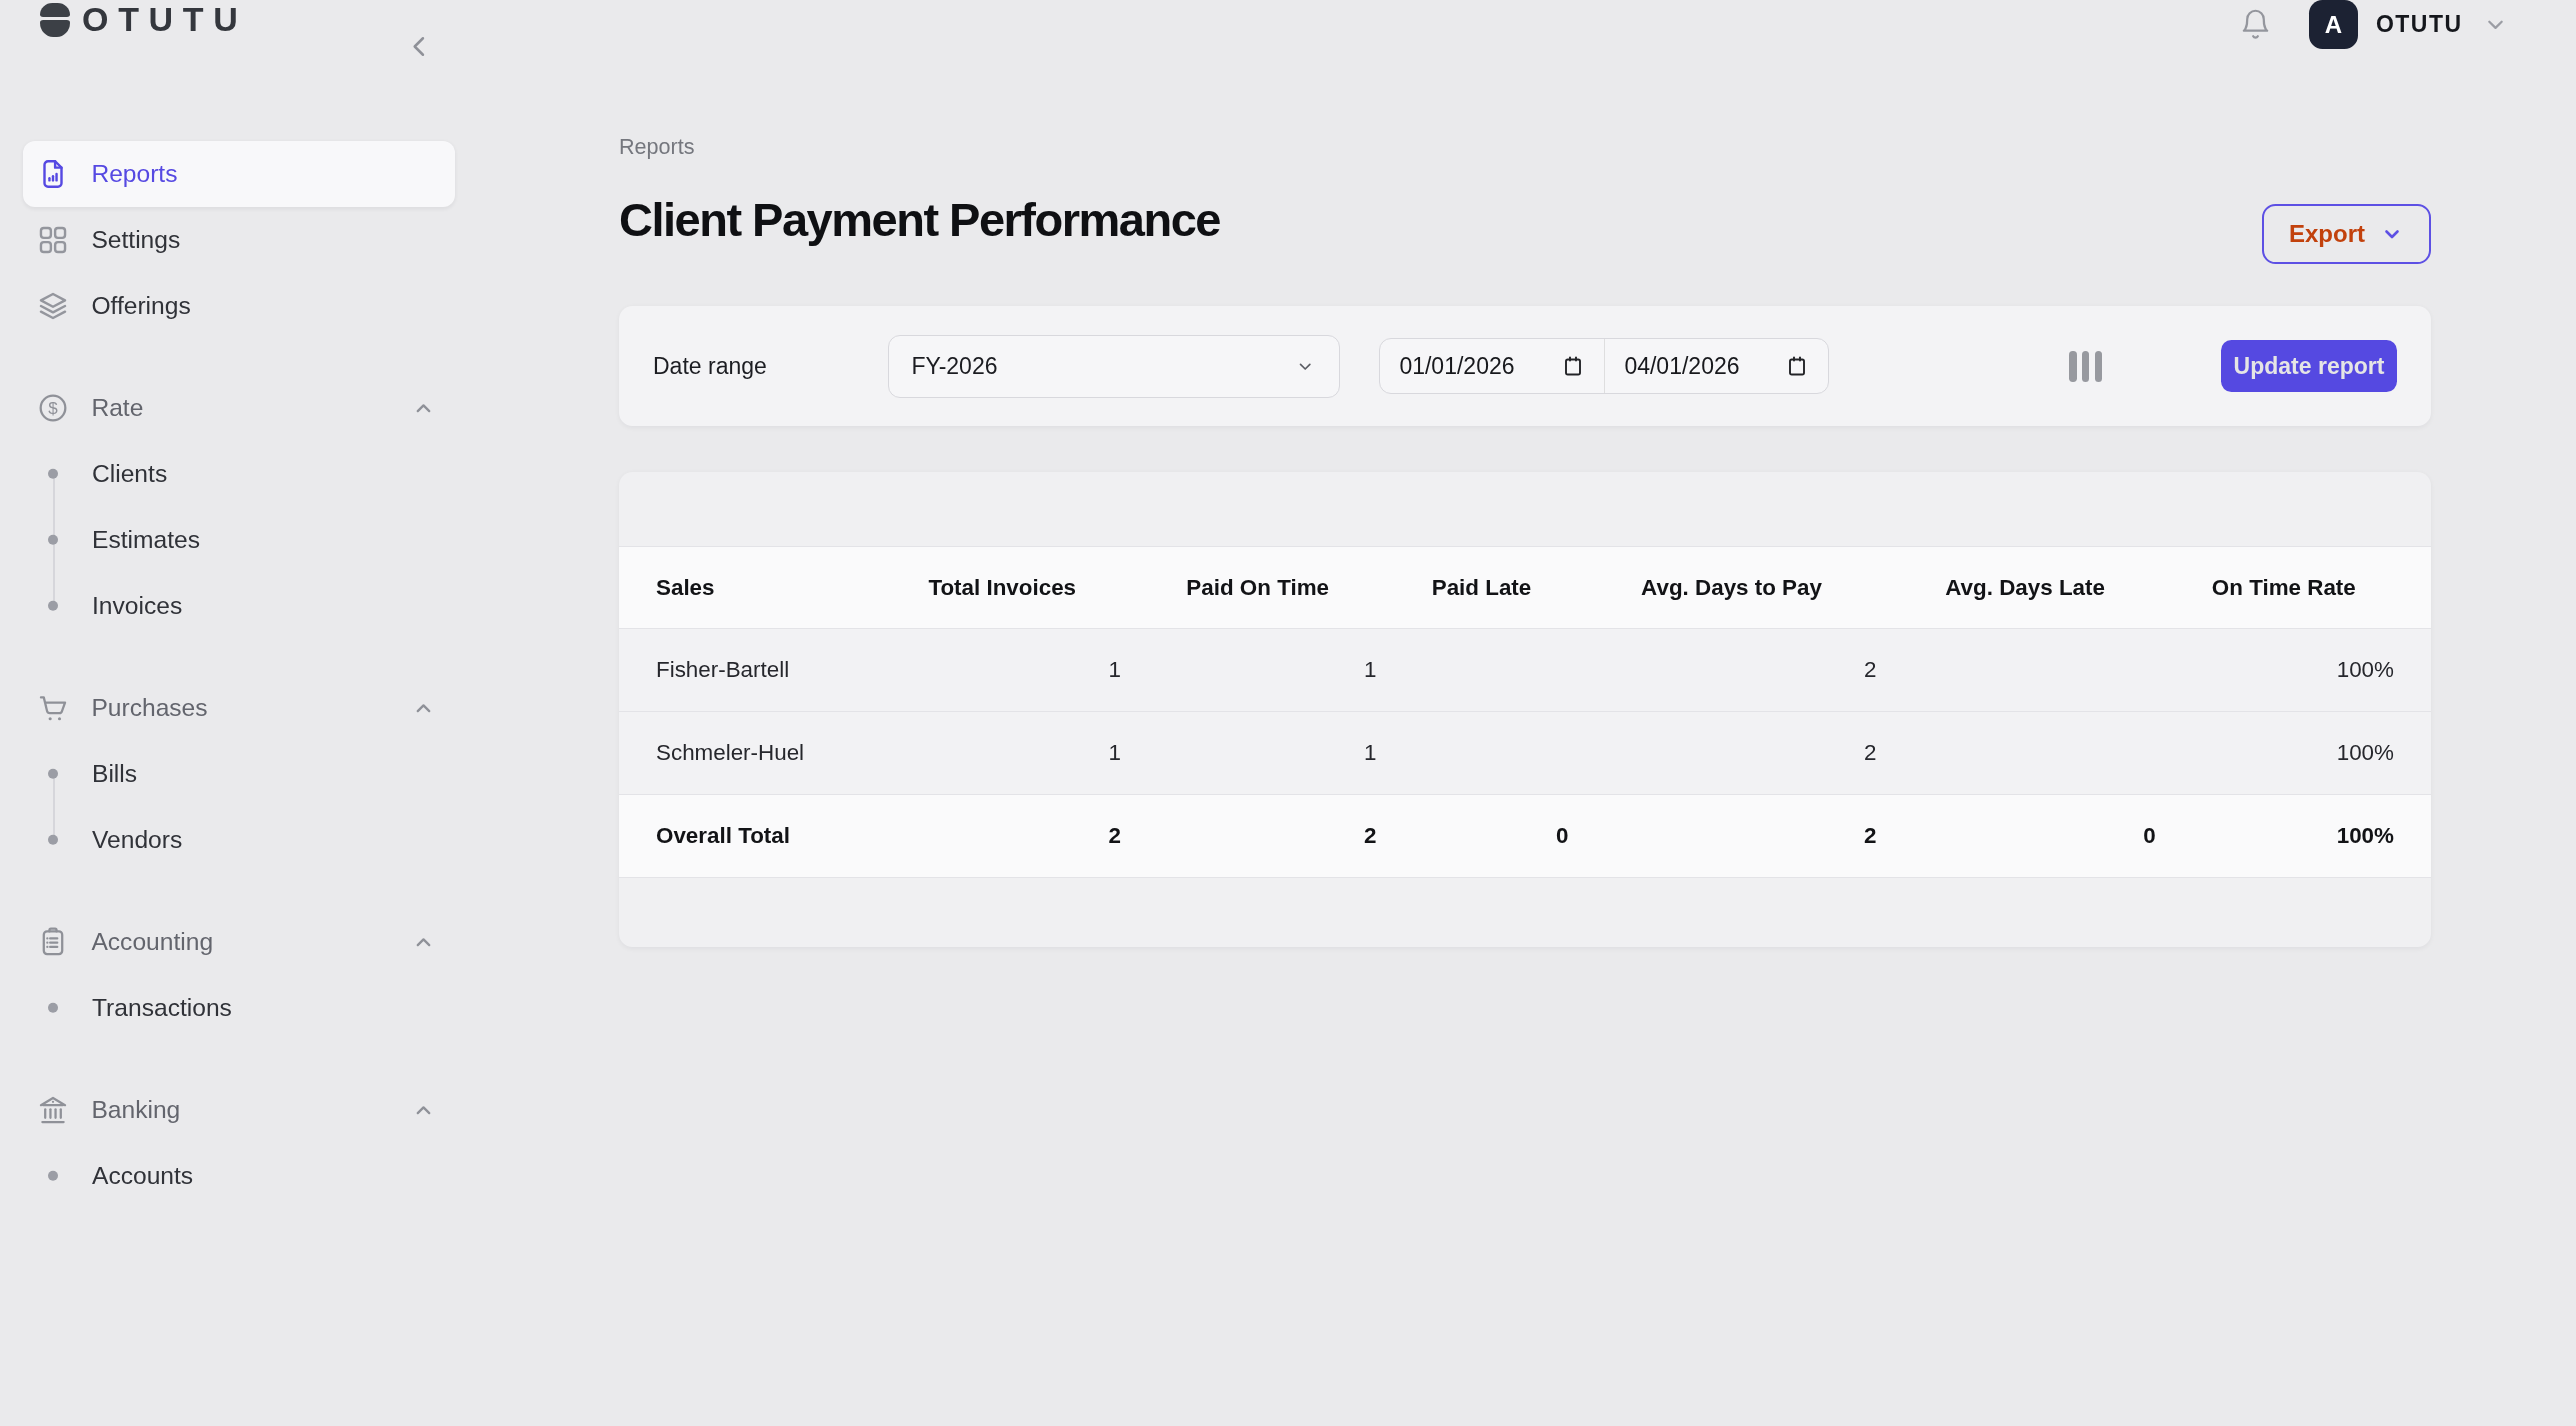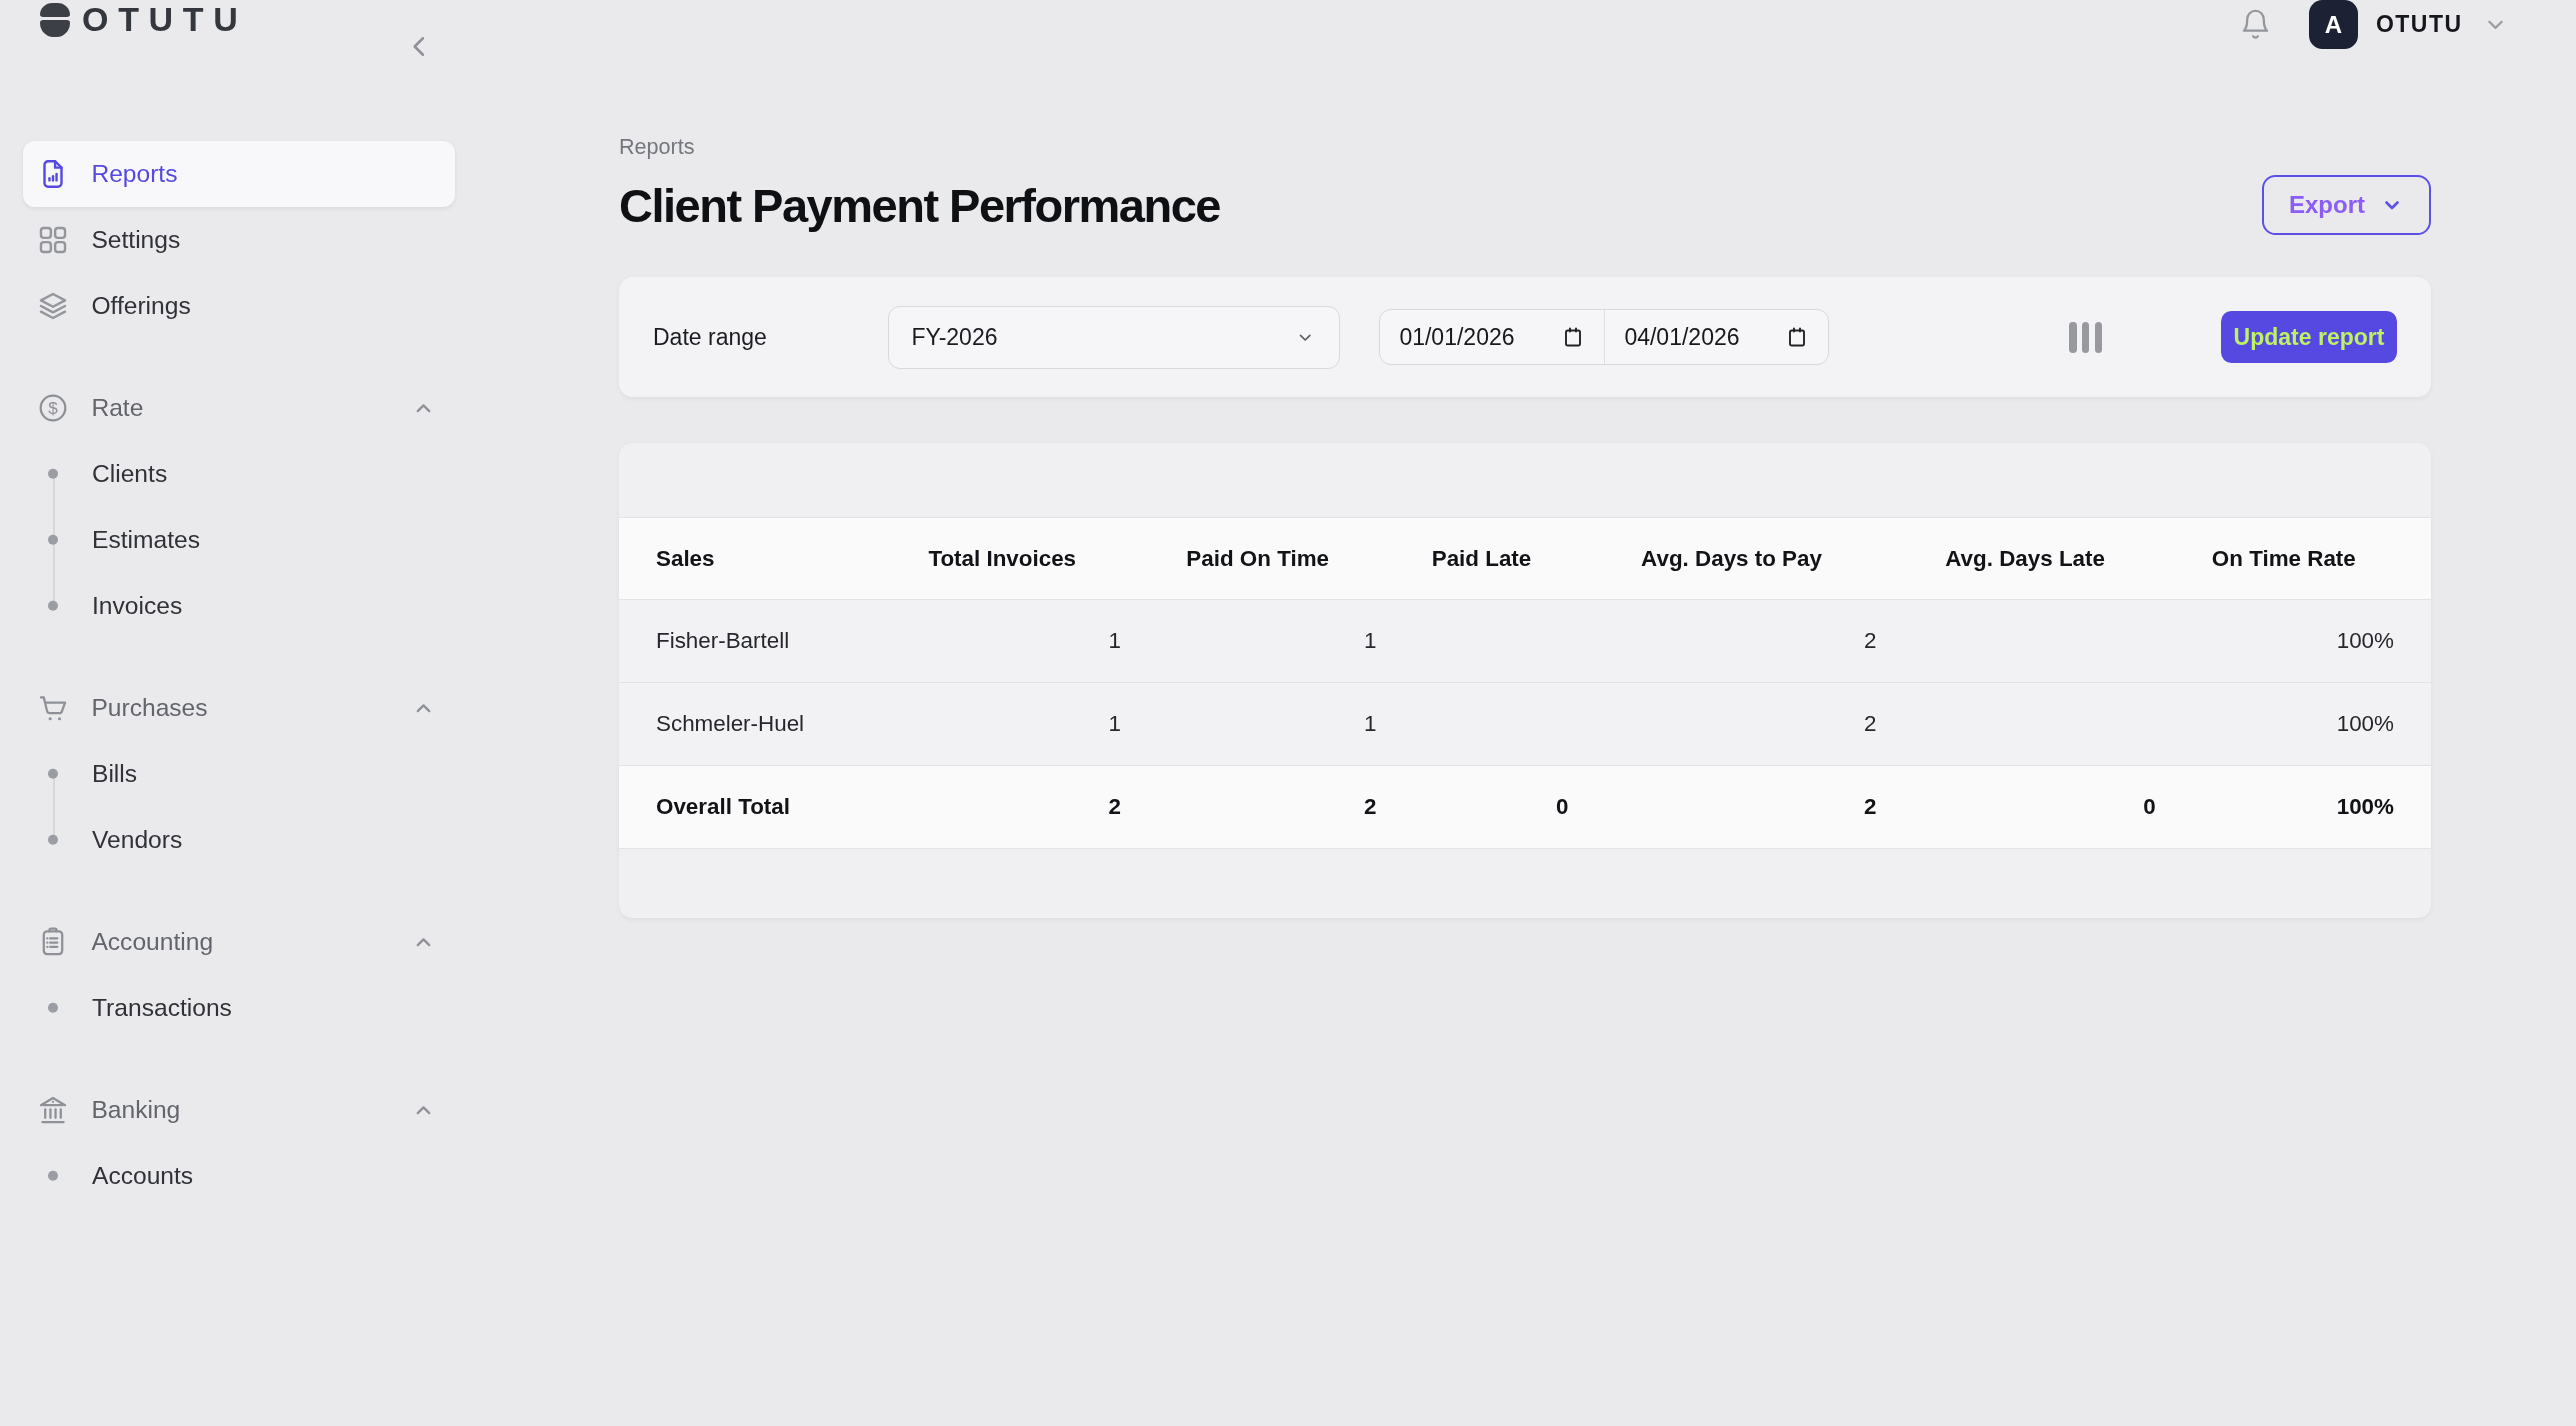--- a/index.html
+++ b/index.html
@@ -40,34 +40,34 @@
   .sub { position:relative; list-style:none; margin:0; padding:0; }
   .sub::before { content:""; position:absolute; left:30px; top:33px; bottom:33px; width:2.2px; background:#d6d6db; }
   .sub li { position:relative; height:66px; display:flex; align-items:center; padding-left:69px; font-size:24.6px; color:#303238; cursor:pointer; }
   .sub li::before { content:""; position:absolute; left:25px; top:50%; transform:translateY(-50%); width:10.4px; height:10.4px; border-radius:50%; background:#9b9da5; }
 
   
   .main { flex:1; padding:45px 145px 0 135px; }
   .breadcrumb { font-size:21.6px; line-height:24px; color:#75777e; }
   .head-row { display:flex; align-items:center; justify-content:space-between; margin-top:16.4px; }
   .page-title { margin:0; font-size:47px; line-height:57px; font-weight:800; letter-spacing:-1.5px; color:#0f1013; }
-  .export-btn { height:60px; padding:0 25px; background:transparent; border:2.2px solid #5d50e4; border-radius:13.4px; color:#8b5cf6; font-size:24px; font-weight:700; display:flex; align-items:center; gap:15px; cursor:pointer; font-family:inherit; }
+  .export-btn { height:60px; padding:0 25px; background:transparent; border:2.2px solid #5d50e4; border-radius:13.4px; color:#c2410c; font-size:24px; font-weight:700; display:flex; align-items:center; gap:15px; cursor:pointer; font-family:inherit;margin-top:29px; }
   .export-btn .chev { color:#5d50e4; }
 
   .filter-card { margin-top:42px; height:120px; background:#f3f3f5; border-radius:13.4px; display:flex; align-items:center; padding:0 34px; box-shadow:0 1.5px 5.2px rgba(20,20,35,.05); }
   .filter-label { width:235px; flex:none; font-size:23px; color:#1c1d22; }
   .select { width:452px; height:63px; background:#f6f6f8; border:1.5px solid #d8d8dd; border-radius:12px; display:flex; align-items:center; padding:0 22.4px; font-size:23px; color:#1b1c21; cursor:pointer; }
   .select .chev { margin-left:auto; color:#5b5d64; }
   .date-group { margin-left:39px; height:56px; border:1.5px solid #d8d8dd; border-radius:12px; background:#f6f6f8; display:flex; overflow:hidden; }
   .date-field { width:224px; display:flex; align-items:center; justify-content:space-between; padding:0 19.4px; font-size:23px; color:#17181c; cursor:text; }
   .date-field + .date-field { border-left:1.5px solid #dededf; }
   .cal { color:#222327; }
   .cols-btn { margin-left:auto; background:none; border:none; display:flex; gap:5.2px; padding:0; cursor:pointer; }
   .cols-btn span { width:7.5px; height:31px; border-radius:3.7px; background:#97999f; }
-  .update-btn { margin-left:119px; width:176px; height:52px; background:#5549e1; border:none; border-radius:10.4px; color:#bef264; font-size:23px; font-weight:700; cursor:pointer; font-family:inherit; }
+  .update-btn { margin-left:119px; width:176px; height:52px; background:#5549e1; border:none; border-radius:10.4px; color:#e5e5e5; font-size:23px; font-weight:700; cursor:pointer; font-family:inherit; }
 
   .table-card { margin-top:46px; background:#f0f0f2; border-radius:13.4px; padding:74px 0 69px; box-shadow:0 1.5px 5.2px rgba(20,20,35,.05); }
   table { width:100%; border-collapse:collapse; font-size:22.4px; table-layout:fixed; }
   th, td { padding:0 9px; }
   th:first-child, td:first-child { padding-left:37px; text-align:left; }
   th:last-child, td:last-child { padding-right:37px; }
   th { height:82px; background:#fafafb; font-weight:700; color:#121316; text-align:center;
        border-top:1.5px solid #e3e3e7; border-bottom:1.5px solid #e3e3e7; }
   tbody td { height:83px; background:#f2f2f4; color:#26272c; text-align:right; border-bottom:1.5px solid #e3e3e7; }
   tr.totals td { background:#fafafb; font-weight:700; color:#121316; }

